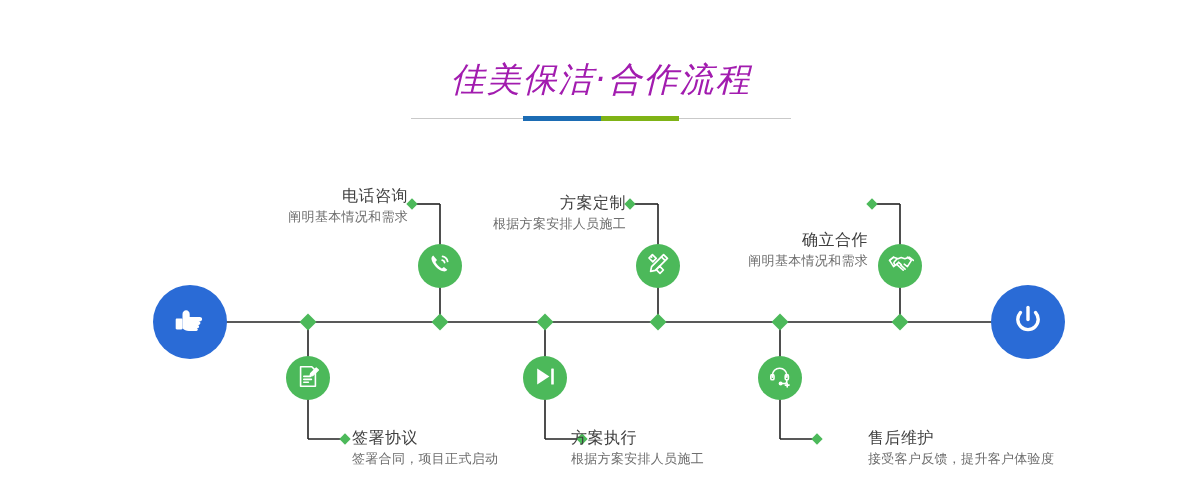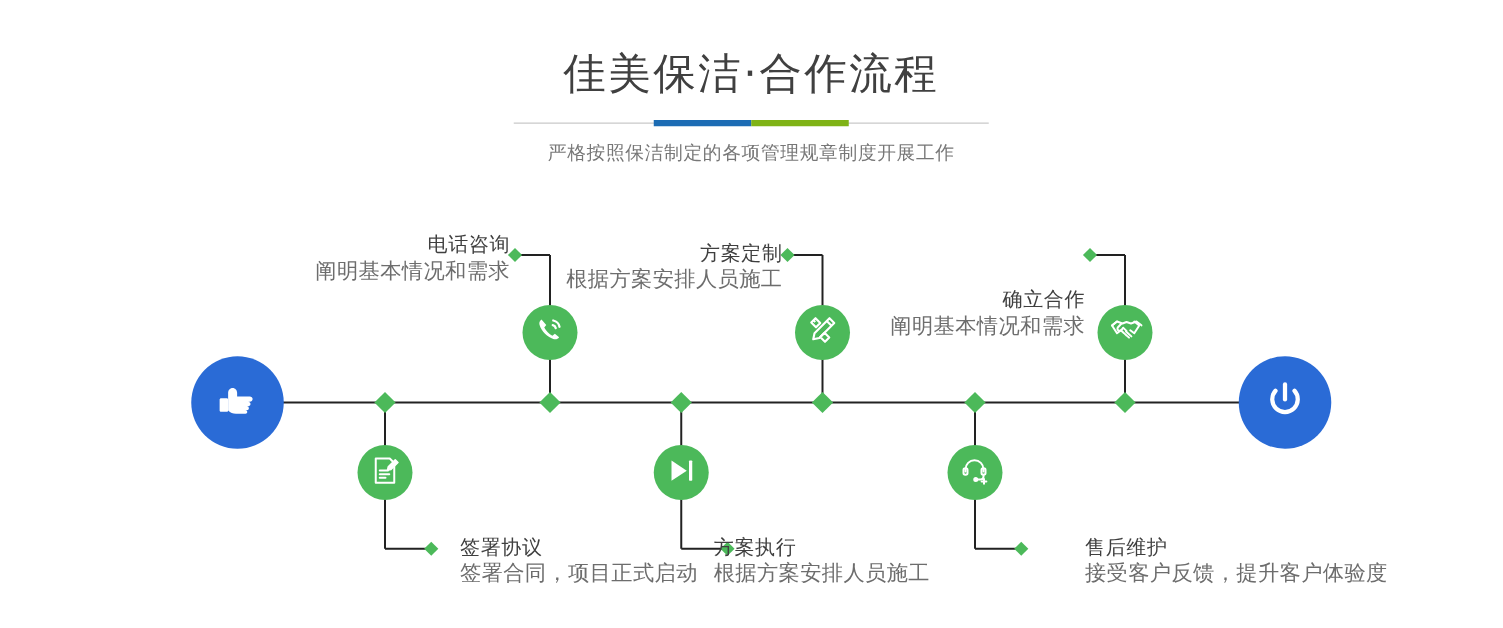--- a/index.html
+++ b/index.html
@@ -19,26 +19,27 @@
   
   .header {
     position: absolute;
     top: 0;
     left: 0;
     width: 1202px;
     text-align: center;
   }
   .page-title {
     margin: 0;
-    padding-top: 36px;
+    padding-top: 56px;
     font-size: 34px;
     line-height: 46px;
     font-weight: 500;
-    color: #404040;
+    color: #a21caf;
     letter-spacing: 2px;
+    font-style: italic;
   }
   .divider {
     position: relative;
     width: 380px;
     height: 6px;
     margin: 14px auto 0 auto;
   }
   .divider-line {
     position: absolute;
     top: 2px;
@@ -121,38 +122,37 @@
   .node-label.below {
     text-align: left;
   }
   .node-title {
     font-size: 16px;
     line-height: 22px;
     color: #3f3f3f;
     letter-spacing: 0.5px;
   }
   .node-desc {
-    font-size: 17px;
+    font-size: 13px;
     line-height: 20px;
     color: #6d6d6d;
     letter-spacing: 0.3px;
     text-align: right;
   }
 </style>
 </head>
 <body>
 
 <div class="header">
   <h1 class="page-title">佳美保洁·合作流程</h1>
   <div class="divider">
     <div class="divider-line"></div>
     <div class="divider-seg-blue"></div>
     <div class="divider-seg-green"></div>
   </div>
-  <p class="page-subtitle">严格按照保洁制定的各项管理规章制度开展工作</p>
 </div>
 
 <div class="flow">
 
   <svg class="flow-svg" width="1202" height="502" viewBox="0 0 1202 502">
     <g stroke="#222222" stroke-width="1.6" fill="none">
 
       <line x1="225" y1="322" x2="995" y2="322"></line>
 
       <line x1="440" y1="322" x2="440" y2="204"></line>
@@ -289,21 +289,21 @@
   <div class="node-label" style="right:576px; top:192px;">
     <div class="node-title">方案定制</div>
     <div class="node-desc">根据方案安排人员施工</div>
   </div>
 
   <div class="node-label" style="right:334px; top:185px;margin-top:44px;">
     <div class="node-title">确立合作</div>
     <div class="node-desc">阐明基本情况和需求</div>
   </div>
 
-  <div class="node-label below" style="left:368px; top:427px;">
+  <div class="node-label below" style="left:352px; top:427px;">
     <div class="node-title">签署协议</div>
     <div class="node-desc">签署合同，项目正式启动</div>
   </div>
 
   <div class="node-label below" style="left:571px; top:427px;">
     <div class="node-title">方案执行</div>
     <div class="node-desc">根据方案安排人员施工</div>
   </div>
 
   <div class="node-label below" style="left:868px; top:427px;">

